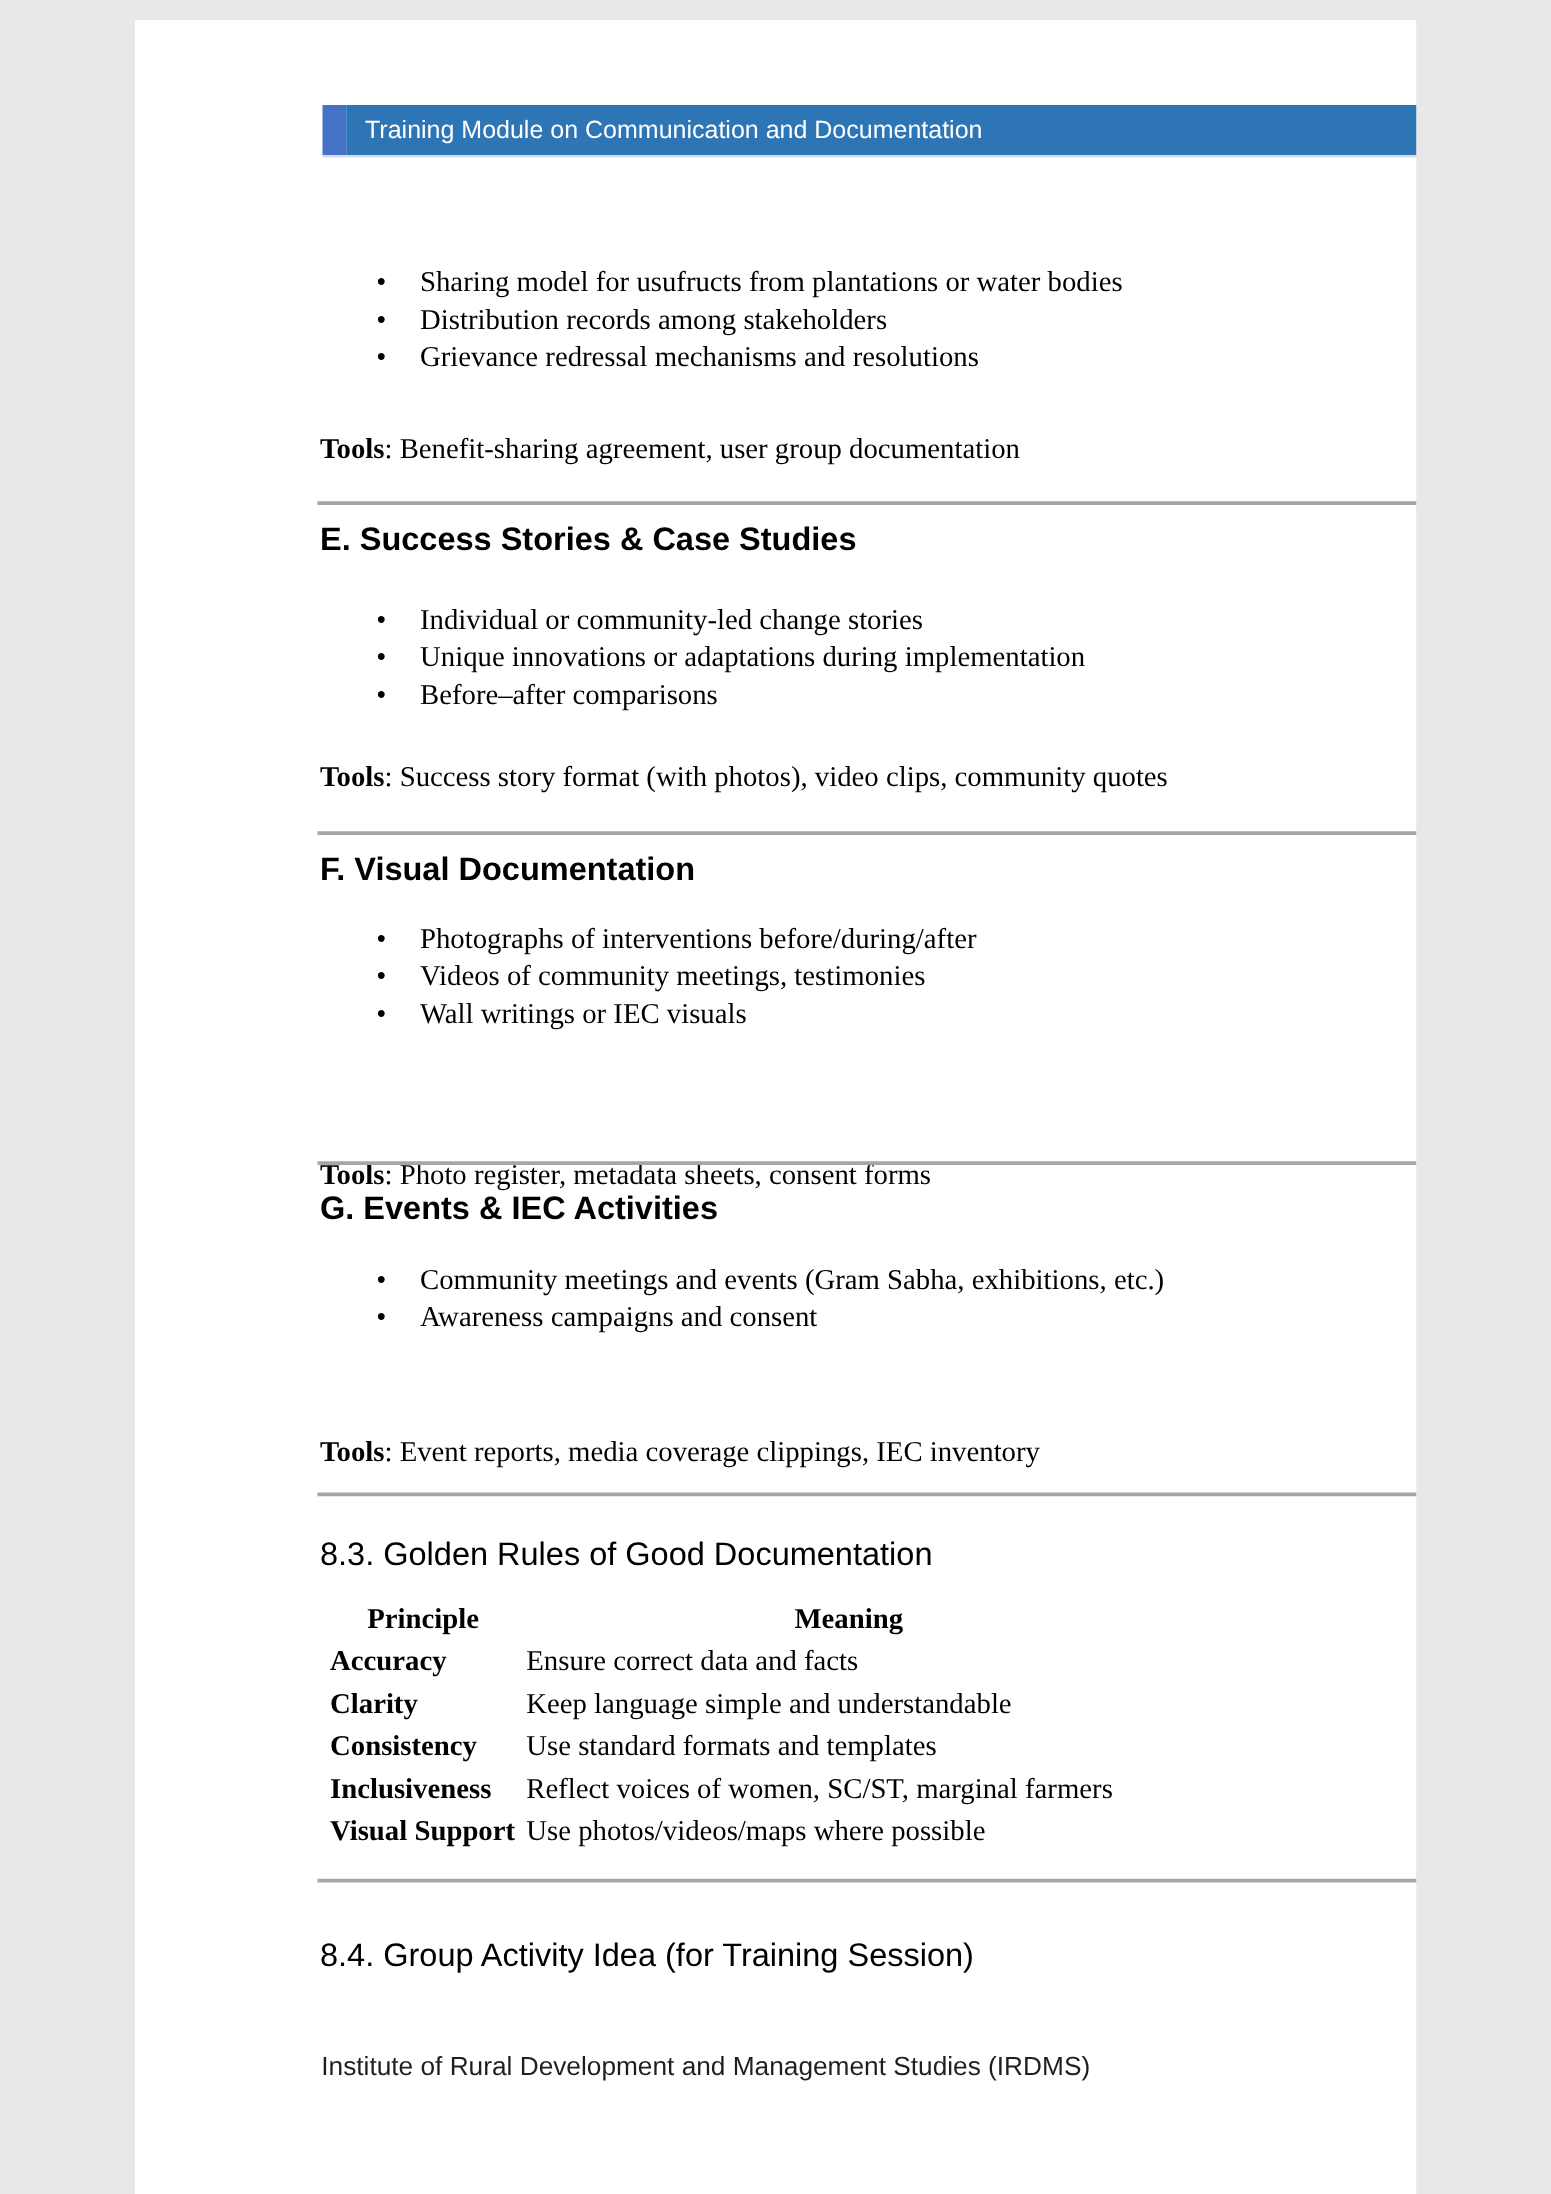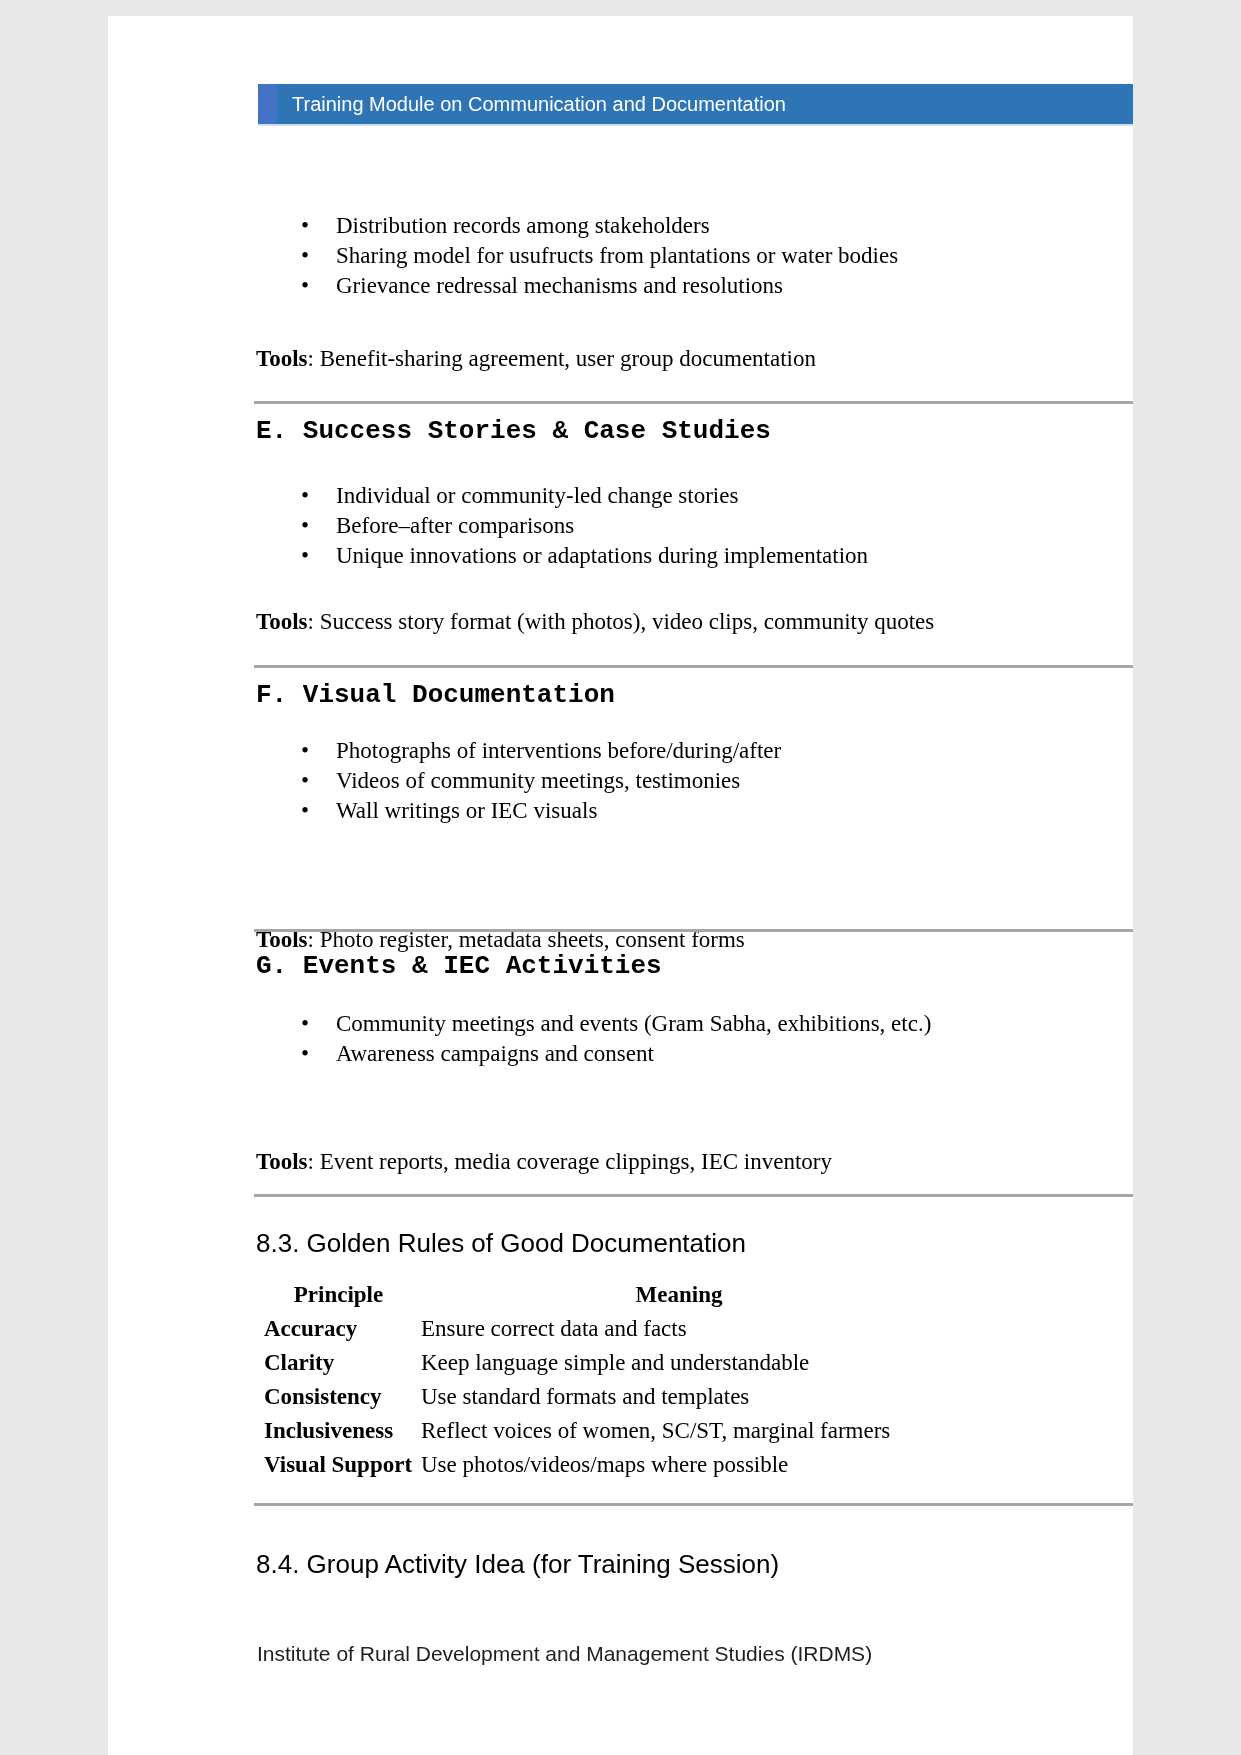--- a/index.html
+++ b/index.html
@@ -29,21 +29,21 @@
   ul.bullets li::before {
     content:"\2022"; position:absolute; left:45px; top:0px; font-size:23px; color:#000;
   }
 
   .tools { font-size:23px; line-height:30px; }
   .tools .lbl { font-weight:bold; }
 
   .divider { height:3px; background:#A6A6A6; left:146px; width:952px; }
 
   .sec-heading {
-    margin:0; font-family:Liberation Mono, monospace;
+    margin:0; font-family:Liberation Sans, sans-serif;
     font-size:26px; font-weight:bold; line-height:32px; color:#000;
   }
   .blue-heading {
     margin:0; font-family:"Liberation Sans", sans-serif;
     font-size:26px; font-weight:400; line-height:34px; color:#000000;
   }
 
   
   .gr-table {
     display:grid; grid-template-columns:165px 516px;
@@ -86,33 +86,33 @@
 
   <div class="header-bar">
     <div class="hb-accent"></div>
     <div class="hb-main">
       <span>Training Module on Communication and Documentation</span>
     </div>
     <div class="hb-right"></div>
   </div>
 
   <ul class="bullets abs b-ul1">
+    <li>Sharing model for usufructs from plantations or water bodies</li>
     <li>Distribution records among stakeholders</li>
-    <li>Sharing model for usufructs from plantations or water bodies</li>
     <li>Grievance redressal mechanisms and resolutions</li>
   </ul>
   <p class="tools abs b-t1"><span class="lbl">Tools</span><span>: Benefit-sharing agreement, user group documentation</span></p>
 
   <div class="divider abs b-div1"></div>
 
   <h2 class="sec-heading abs b-hE">E. Success Stories &amp; Case Studies</h2>
   <ul class="bullets abs b-ul2">
     <li>Individual or community-led change stories</li>
+    <li>Unique innovations or adaptations during implementation</li>
     <li>Before–after comparisons</li>
-    <li>Unique innovations or adaptations during implementation</li>
   </ul>
   <p class="tools abs b-t2"><span class="lbl">Tools</span><span>: Success story format (with photos), video clips, community quotes</span></p>
 
   <div class="divider abs b-div2"></div>
 
   <h2 class="sec-heading abs b-hF">F. Visual Documentation</h2>
   <ul class="bullets abs b-ul3">
     <li>Photographs of interventions before/during/after</li>
     <li>Videos of community meetings, testimonies</li>
     <li>Wall writings or IEC visuals</li>

